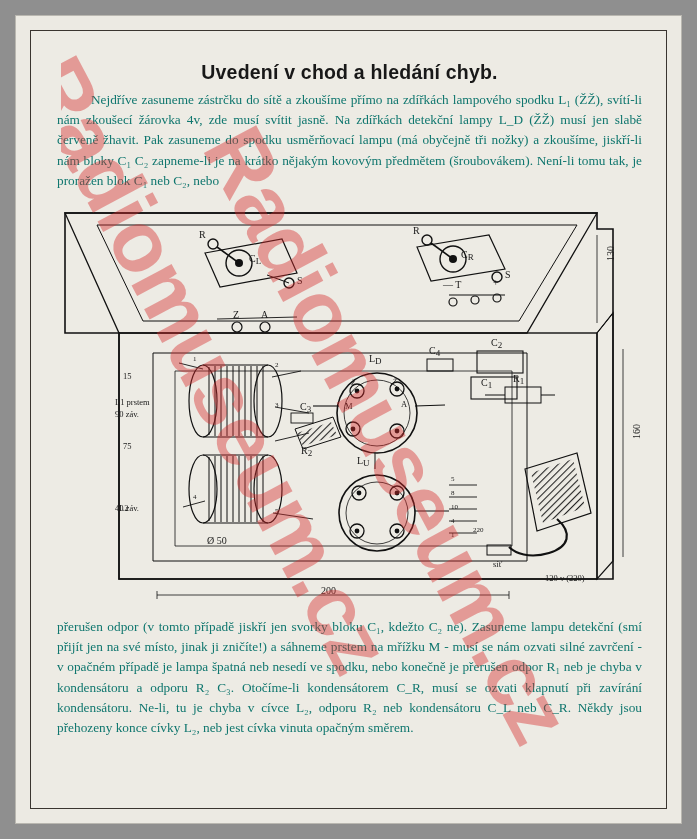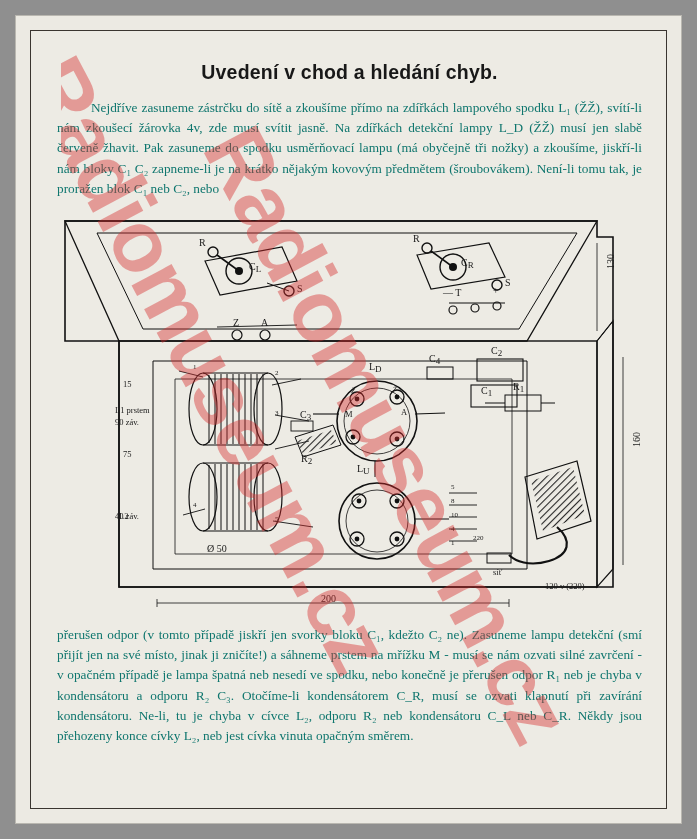--- a/index.html
+++ b/index.html
@@ -35,21 +35,21 @@
     position: absolute;
     left: 26px;
     top: 18px;
     width: 585px;
   }
   h1.title {
     font-family: "Liberation Sans", sans-serif;
     font-size: 19.5px;
     font-weight: bold;
     text-align: center;
-    margin: 12px 0 14px 0;
+    margin: 12px 0 6px 0;
     letter-spacing: 0.2px;
     color: #181818;
   }
   p.para {
     font-size: 13.3px;
     line-height: 20.2px;
     text-align: justify;
     margin: 0 0 0 0;
     color: #0f766e;
     text-indent: 34px;

